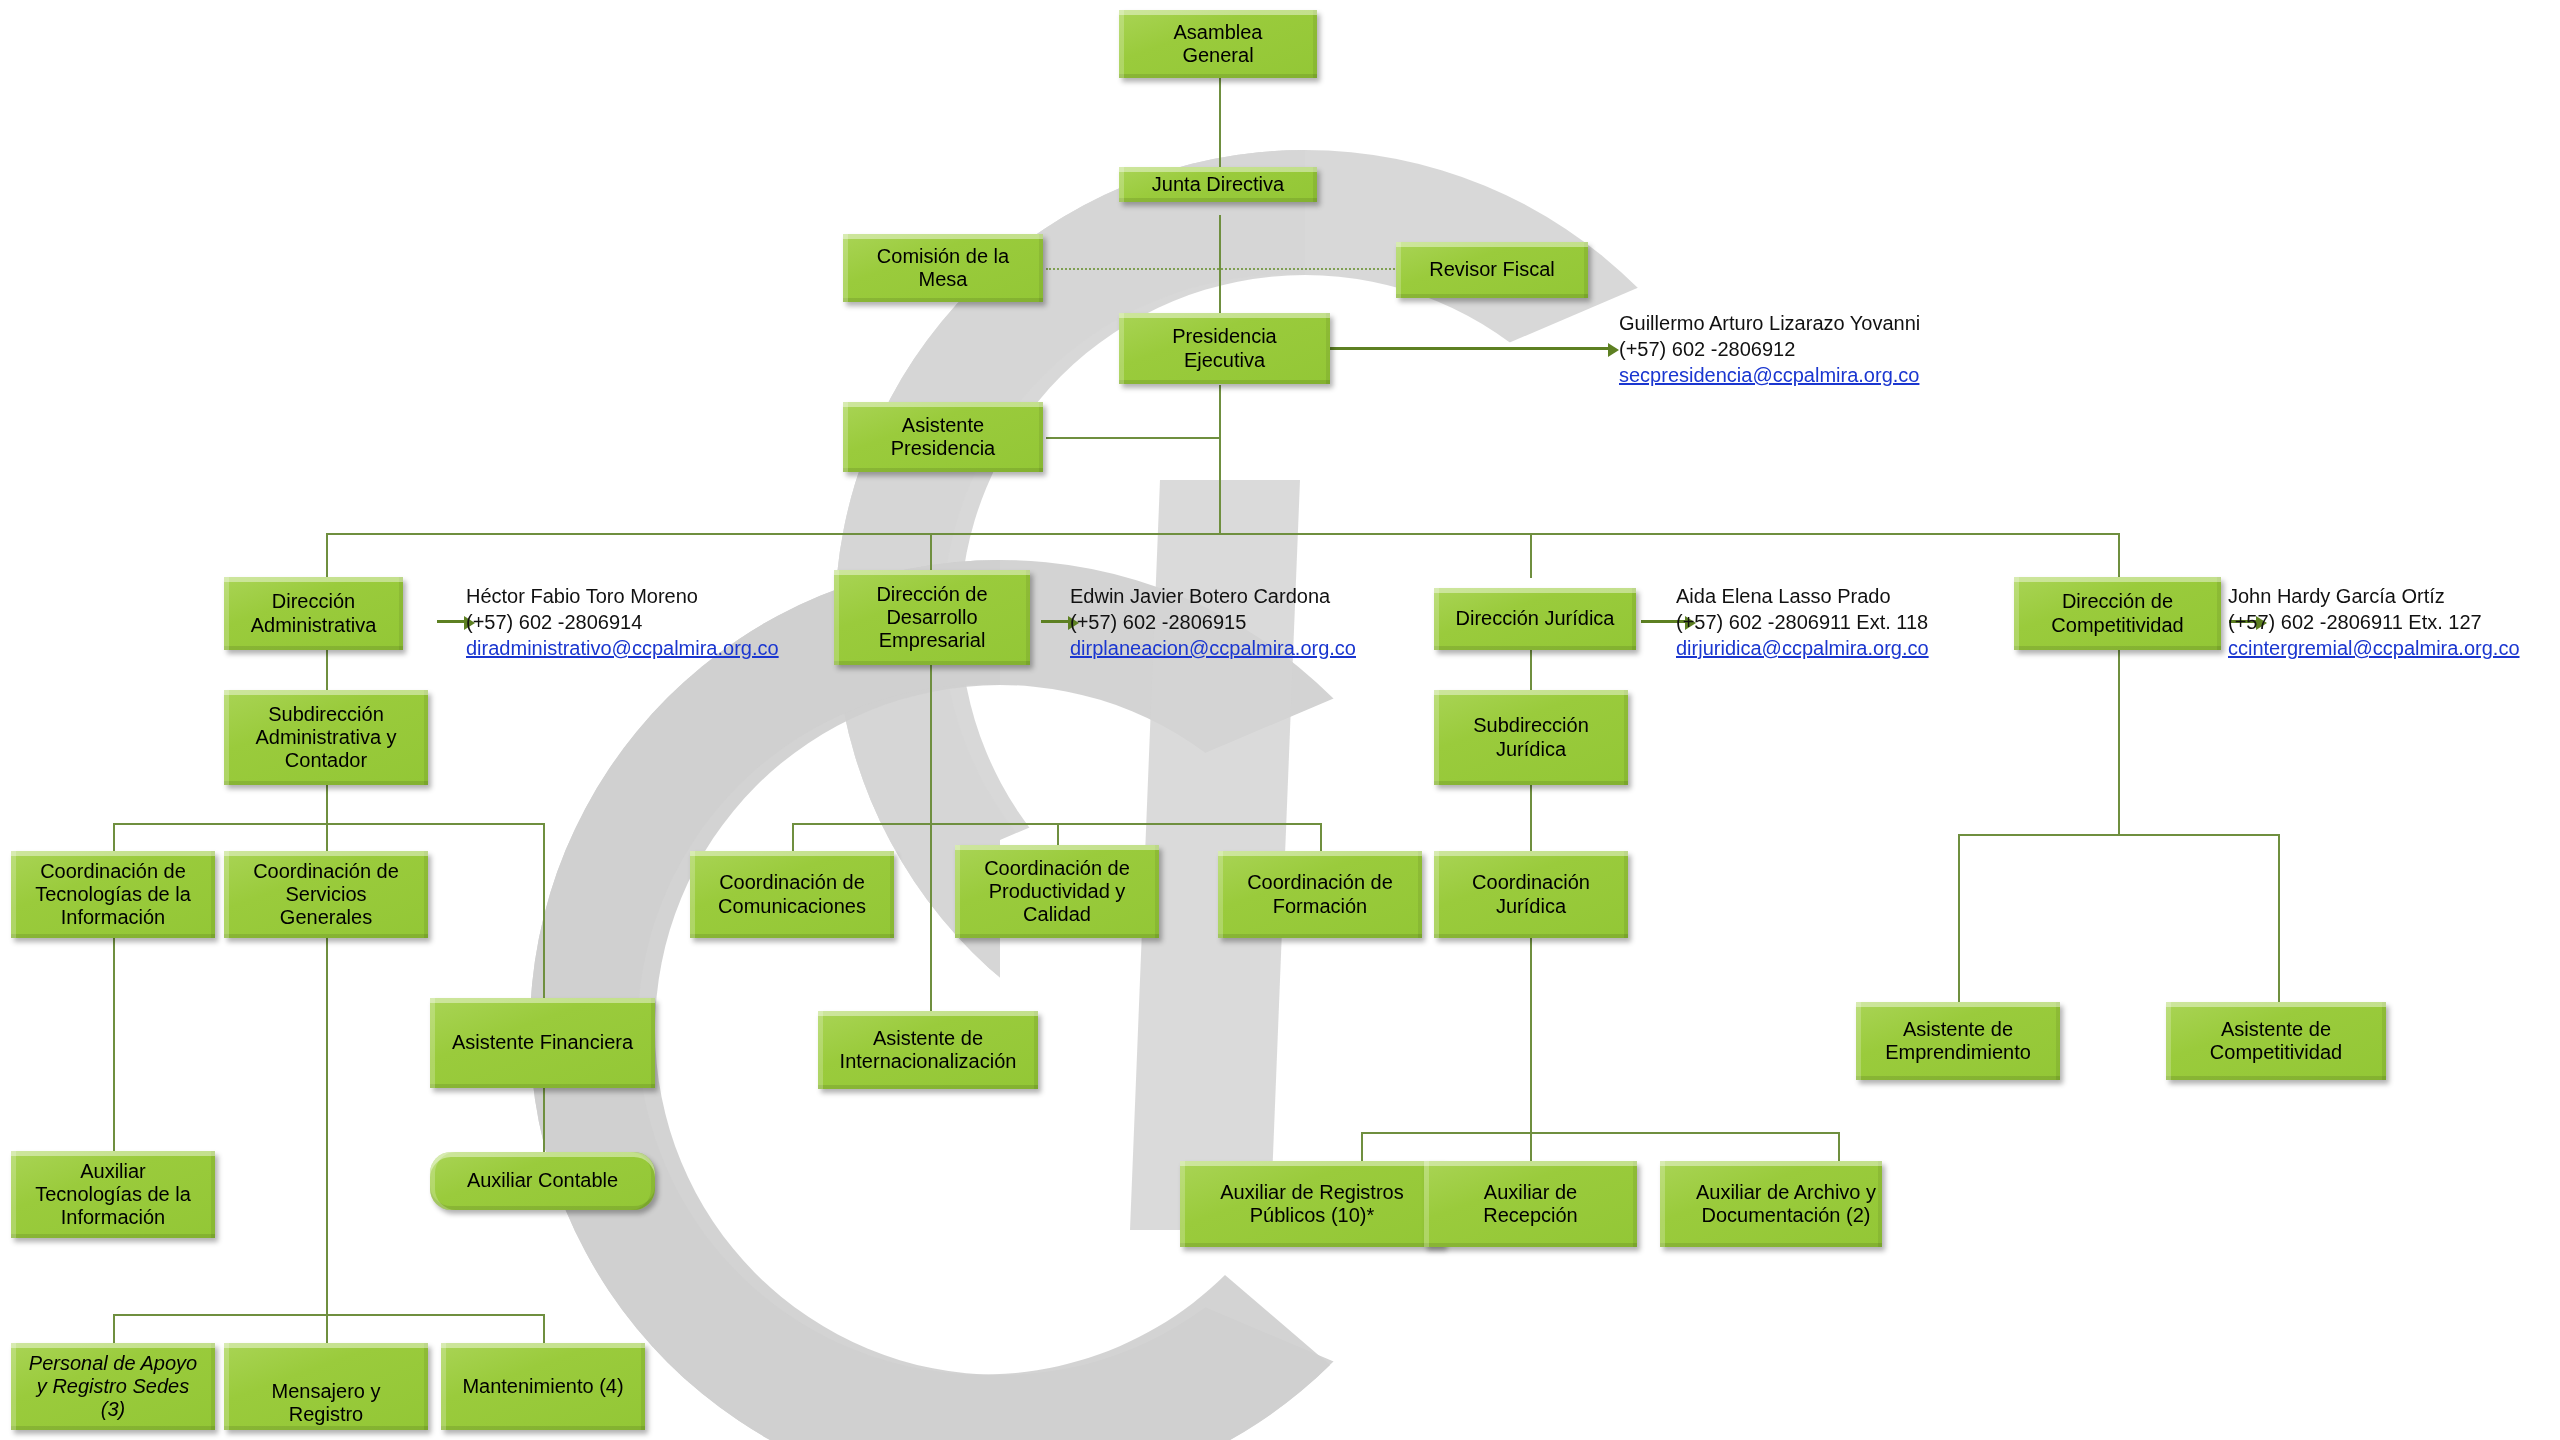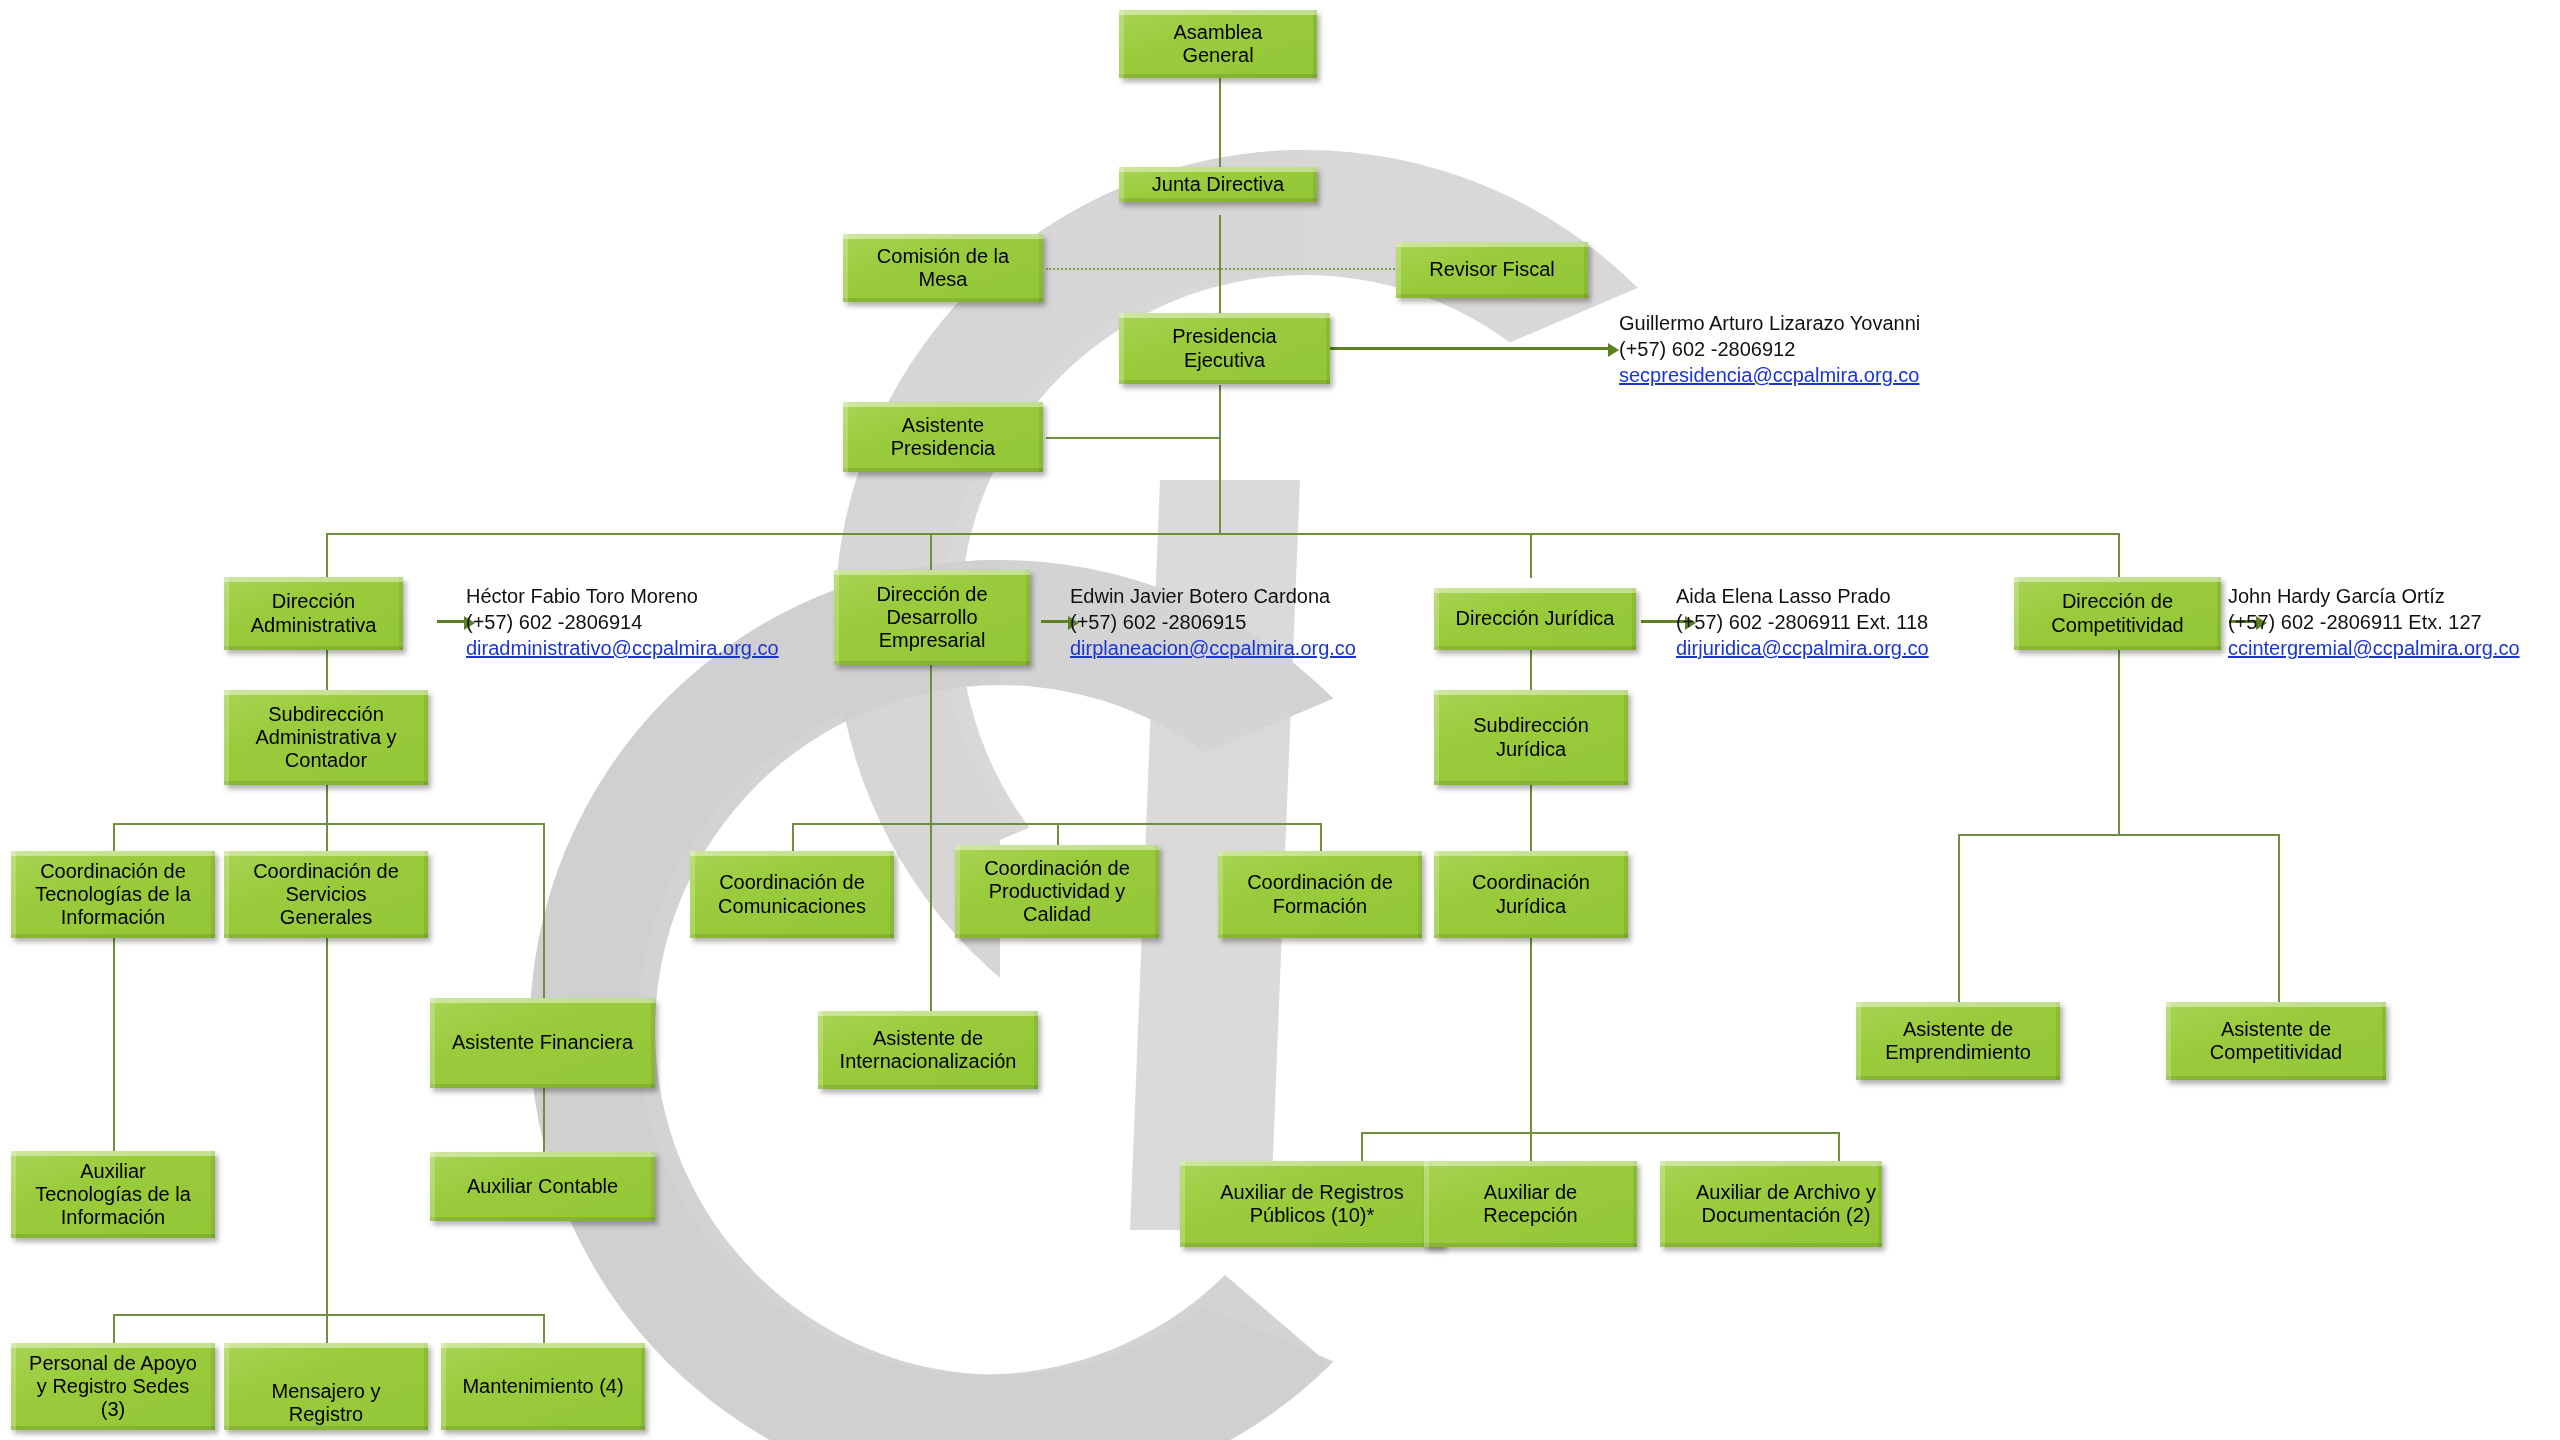--- a/index.html
+++ b/index.html
@@ -251,37 +251,37 @@
   </div>
 
   <div class="box" style="left:2166px; top:1002px; width:220px; height:78px;">
     <span>Asistente de<br>Competitividad</span>
   </div>
 
   <div class="box" style="left:11px; top:1151px; width:204px; height:87px;">
     <span>Auxiliar<br>Tecnologías de la<br>Información</span>
   </div>
 
-  <div class="box" style="left:430px; top:1152px; width:225px; height:69px;">
+  <div class="box" style="left:430px; top:1152px; width:225px; height:58px;border-radius:21px;">
     <span>Auxiliar  Contable</span>
   </div>
 
   <div class="box" style="left:1180px; top:1161px; width:264px; height:86px;">
     <span>Auxiliar de Registros<br>Públicos (10)*</span>
   </div>
 
   <div class="box" style="left:1424px; top:1161px; width:213px; height:86px;">
     <span>Auxiliar de<br>Recepción</span>
   </div>
 
   <div class="box" style="left:1660px; top:1161px; width:222px; height:86px;justify-content:flex-end;">
     <span>Auxiliar de Archivo y<br>Documentación (2)</span>
   </div>
 
-  <div class="box" style="left:11px; top:1343px; width:204px; height:87px;">
+  <div class="box" style="left:11px; top:1343px; width:204px; height:87px;font-style:italic;">
     <span>Personal de Apoyo<br>y Registro Sedes<br>(3)</span>
   </div>
 
   <div class="box" style="left:224px; top:1343px; width:204px; height:87px;align-items:flex-end;">
     <span>Mensajero y<br>Registro</span>
   </div>
 
   <div class="box" style="left:441px; top:1343px; width:204px; height:87px;">
     <span>Mantenimiento (4)</span>
   </div>

